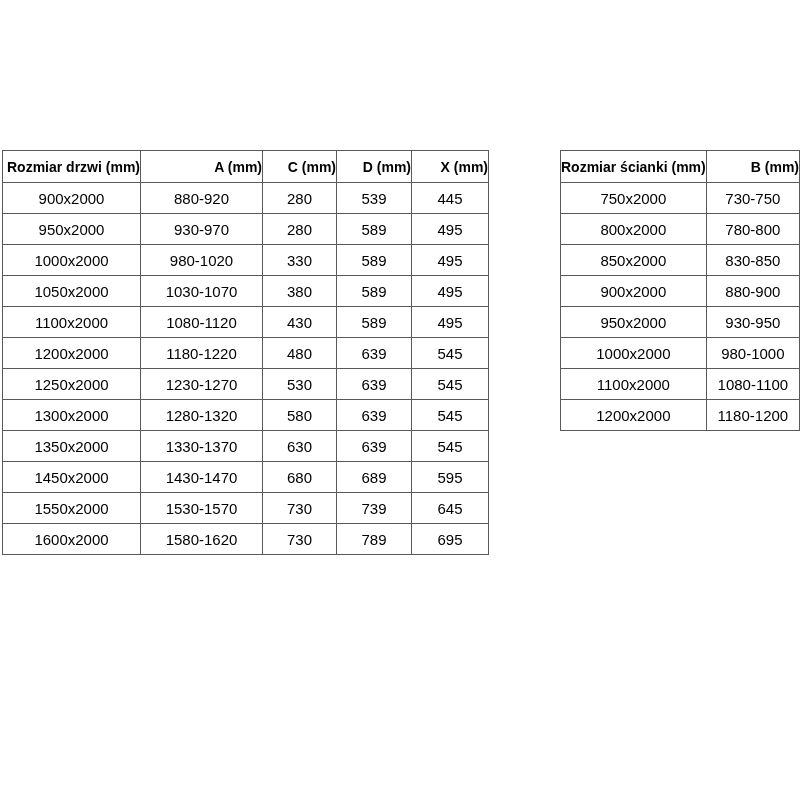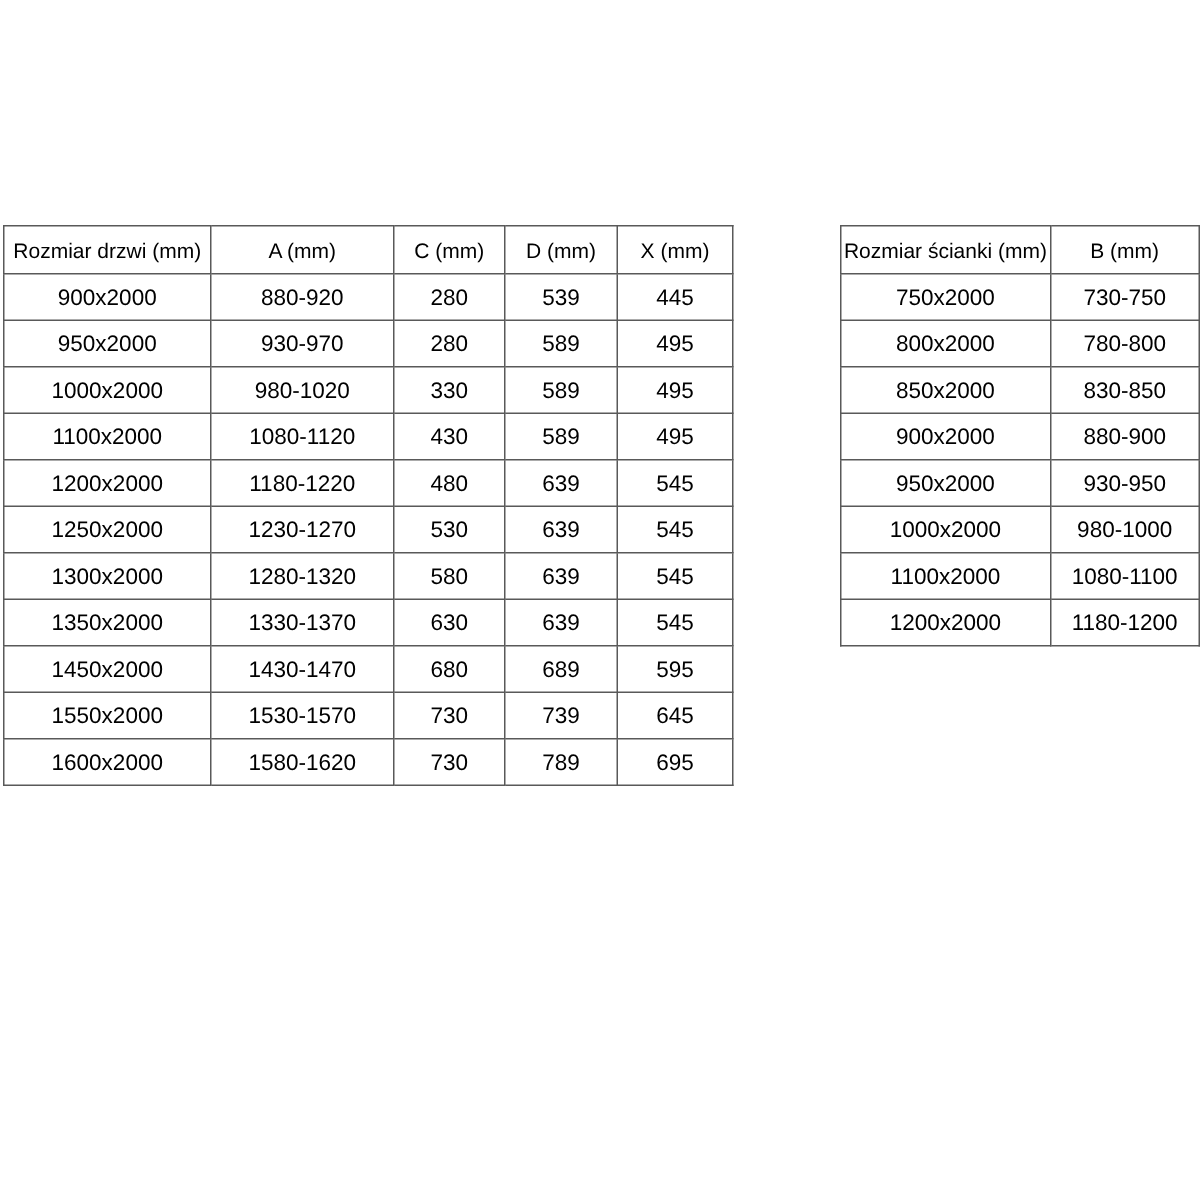--- a/index.html
+++ b/index.html
@@ -25,22 +25,23 @@
     border: 1px solid #595959;
     text-align: center;
     vertical-align: middle;
     padding: 0;
     color: #000000;
     overflow: hidden;
     white-space: nowrap;
   }
   table.spec-table th {
     font-size: 14px;
-    font-weight: normal;
+    font-weight: bold;
     height: 31px;
+    text-align: right;
   }
   table.spec-table td {
     font-size: 15px;
     font-weight: normal;
     height: 30px;
   }
   .doors-table {
     position: absolute;
     left: 2px;
     top: 150px;
@@ -88,20 +89,27 @@
           <td>495</td>
         </tr>
         <tr>
           <td>1000x2000</td>
           <td>980-1020</td>
           <td>330</td>
           <td>589</td>
           <td>495</td>
         </tr>
         <tr>
+          <td>1050x2000</td>
+          <td>1030-1070</td>
+          <td>380</td>
+          <td>589</td>
+          <td>495</td>
+        </tr>
+        <tr>
           <td>1100x2000</td>
           <td>1080-1120</td>
           <td>430</td>
           <td>589</td>
           <td>495</td>
         </tr>
         <tr>
           <td>1200x2000</td>
           <td>1180-1220</td>
           <td>480</td>

